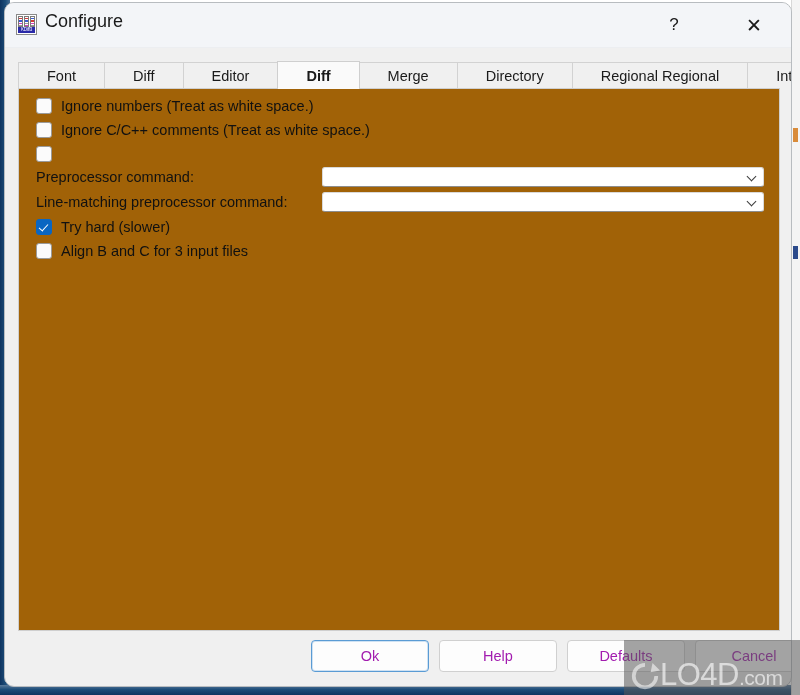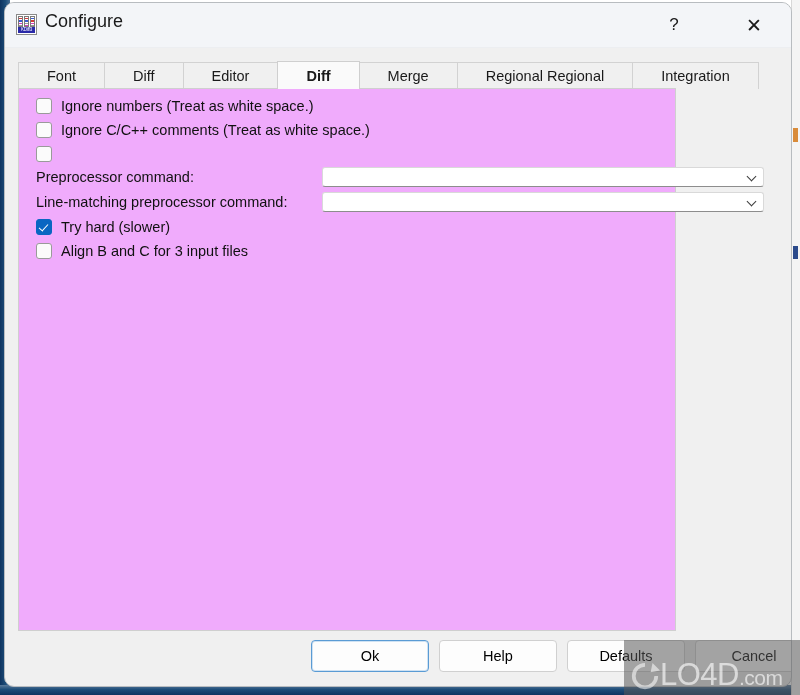--- a/index.html
+++ b/index.html
@@ -169,23 +169,23 @@
     font-weight: bold;
     position: relative;
     z-index: 3;
   }
 
   
   #content {
     position: absolute;
     left: 13px;
     top: 85px;
-    width: 658px;
+    width: 762px;
     height: 543px;
-    background: #f0abfc;
+    background: #a16207;
     border: 1px solid #cfcfcf;
     box-sizing: border-box;
   }
 
   
   .cb-row {
     position: absolute;
     display: flex;
     align-items: center;
     height: 20px;
@@ -286,21 +286,21 @@
   }
   .dlg-btn {
     position: absolute;
     top: 9px;
     height: 32px;
     background: #fdfdfd;
     border: 1px solid #d0d0d0;
     border-radius: 4px;
     box-sizing: border-box;
     font-size: 14.5px;
-    color: #000000;
+    color: #a21caf;
     font-family: "Liberation Sans", sans-serif;
     display: flex;
     align-items: center;
     justify-content: center;
     cursor: default;
   }
   #btn-ok {
     left: 306px;
     width: 118px;
     border: 1px solid #5a9bd4;
@@ -395,20 +395,21 @@
     <div class="win-btn" id="help-btn">?</div>
     <div class="win-btn" id="close-btn">✕</div>
   </div>
 
   <div id="tabstrip">
     <div class="tab">Font</div>
     <div class="tab">Diff</div>
     <div class="tab">Editor</div>
     <div class="tab active">Diff</div>
     <div class="tab">Merge</div>
+    <div class="tab">Directory</div>
     <div class="tab">Regional Regional</div>
     <div class="tab">Integration</div>
   </div>
 
   <div id="content">
 
     <div class="cb-row" style="left:17px; top:7px;">
       <div class="cb-box"></div>
       <div class="cb-label">Ignore numbers (Treat as white space.)</div>
     </div>

